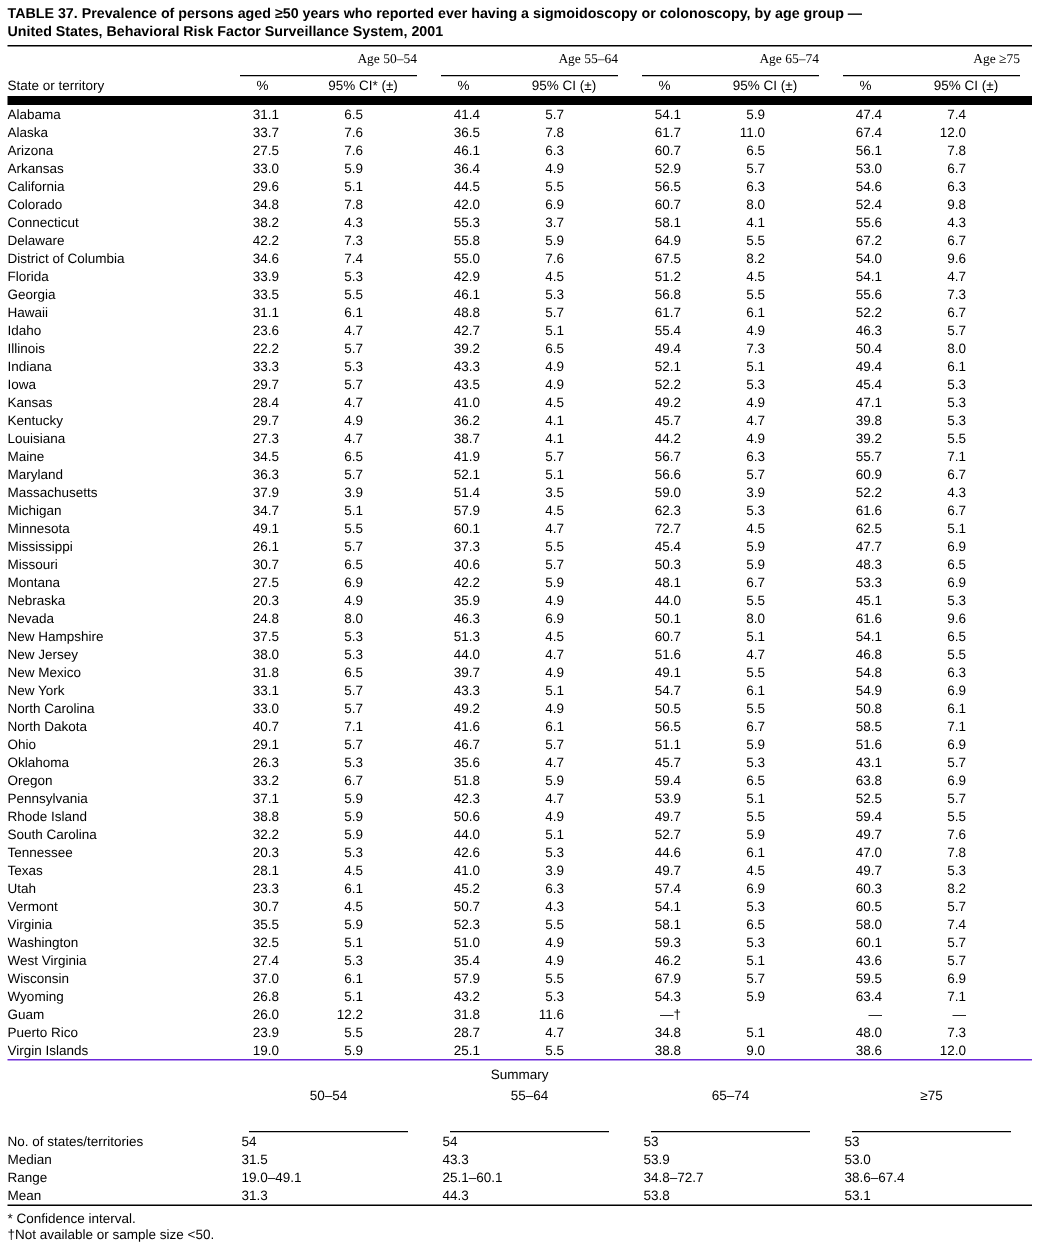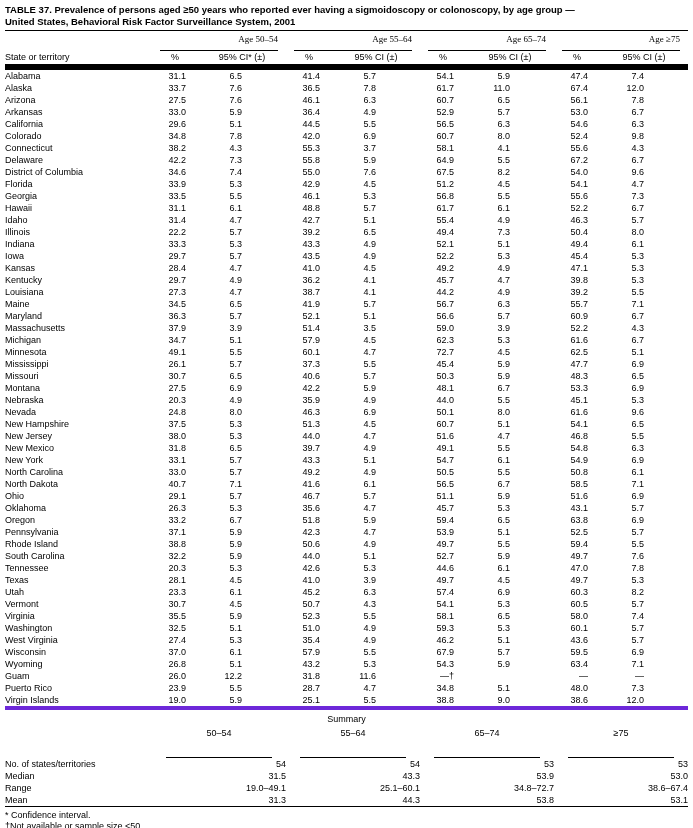--- a/index.html
+++ b/index.html
@@ -39,31 +39,31 @@
     text-align: right;
     padding-bottom: 5px;
     font-family: Liberation Serif, serif;
   }
   .main thead tr.subs th { border-bottom: 6px solid #000000; padding-bottom: 1px; }
   .main th.state-col { text-align: left; }
   .main th.sub { text-align: center; }
   .main td.state { text-align: left; }
   .main td.pct { text-align: right; padding-right: 12px; }
   .main td.ci  { text-align: right; padding-right: 44px; }
-  .main tbody tr:last-child td { border-bottom: 4px solid #6d28d9; }
+  .main tbody tr:last-child td { border-bottom: 1px solid #6d28d9; }
   
   .summary-title { text-align: center; margin: 3px 0 2px 0; line-height: 12px; }
   .sum thead th .ul {
     border-bottom: 1px solid #000;
     margin: 0 14px;
     text-align: center;
     padding-bottom: 18px;
   }
   .sum td.slabel { text-align: left; }
-  .sum td.sval { text-align: right; padding-left: 9px; }
+  .sum td.sval { text-align: left; padding-left: 9px; }
   .sum tbody tr:last-child td { border-bottom: 1px solid #000; }
   .footnotes { margin-top: 3px; line-height: 11px; }
 </style>
 </head>
 <body>
 
 <div class="title-block">
   <div>TABLE 37. Prevalence of persons aged ≥50 years who reported ever having a sigmoidoscopy or colonoscopy, by age group —</div>
   <div>United States, Behavioral Risk Factor Surveillance System, 2001</div>
 </div>
@@ -236,21 +236,21 @@
         <td class="ci">6.1</td>
         <td class="pct">48.8</td>
         <td class="ci">5.7</td>
         <td class="pct">61.7</td>
         <td class="ci">6.1</td>
         <td class="pct">52.2</td>
         <td class="ci">6.7</td>
       </tr>
       <tr>
         <td class="state">Idaho</td>
-        <td class="pct">31.4</td>
+        <td class="pct">23.6</td>
         <td class="ci">4.7</td>
         <td class="pct">42.7</td>
         <td class="ci">5.1</td>
         <td class="pct">55.4</td>
         <td class="ci">4.9</td>
         <td class="pct">46.3</td>
         <td class="ci">5.7</td>
       </tr>
       <tr>
         <td class="state">Illinois</td>

